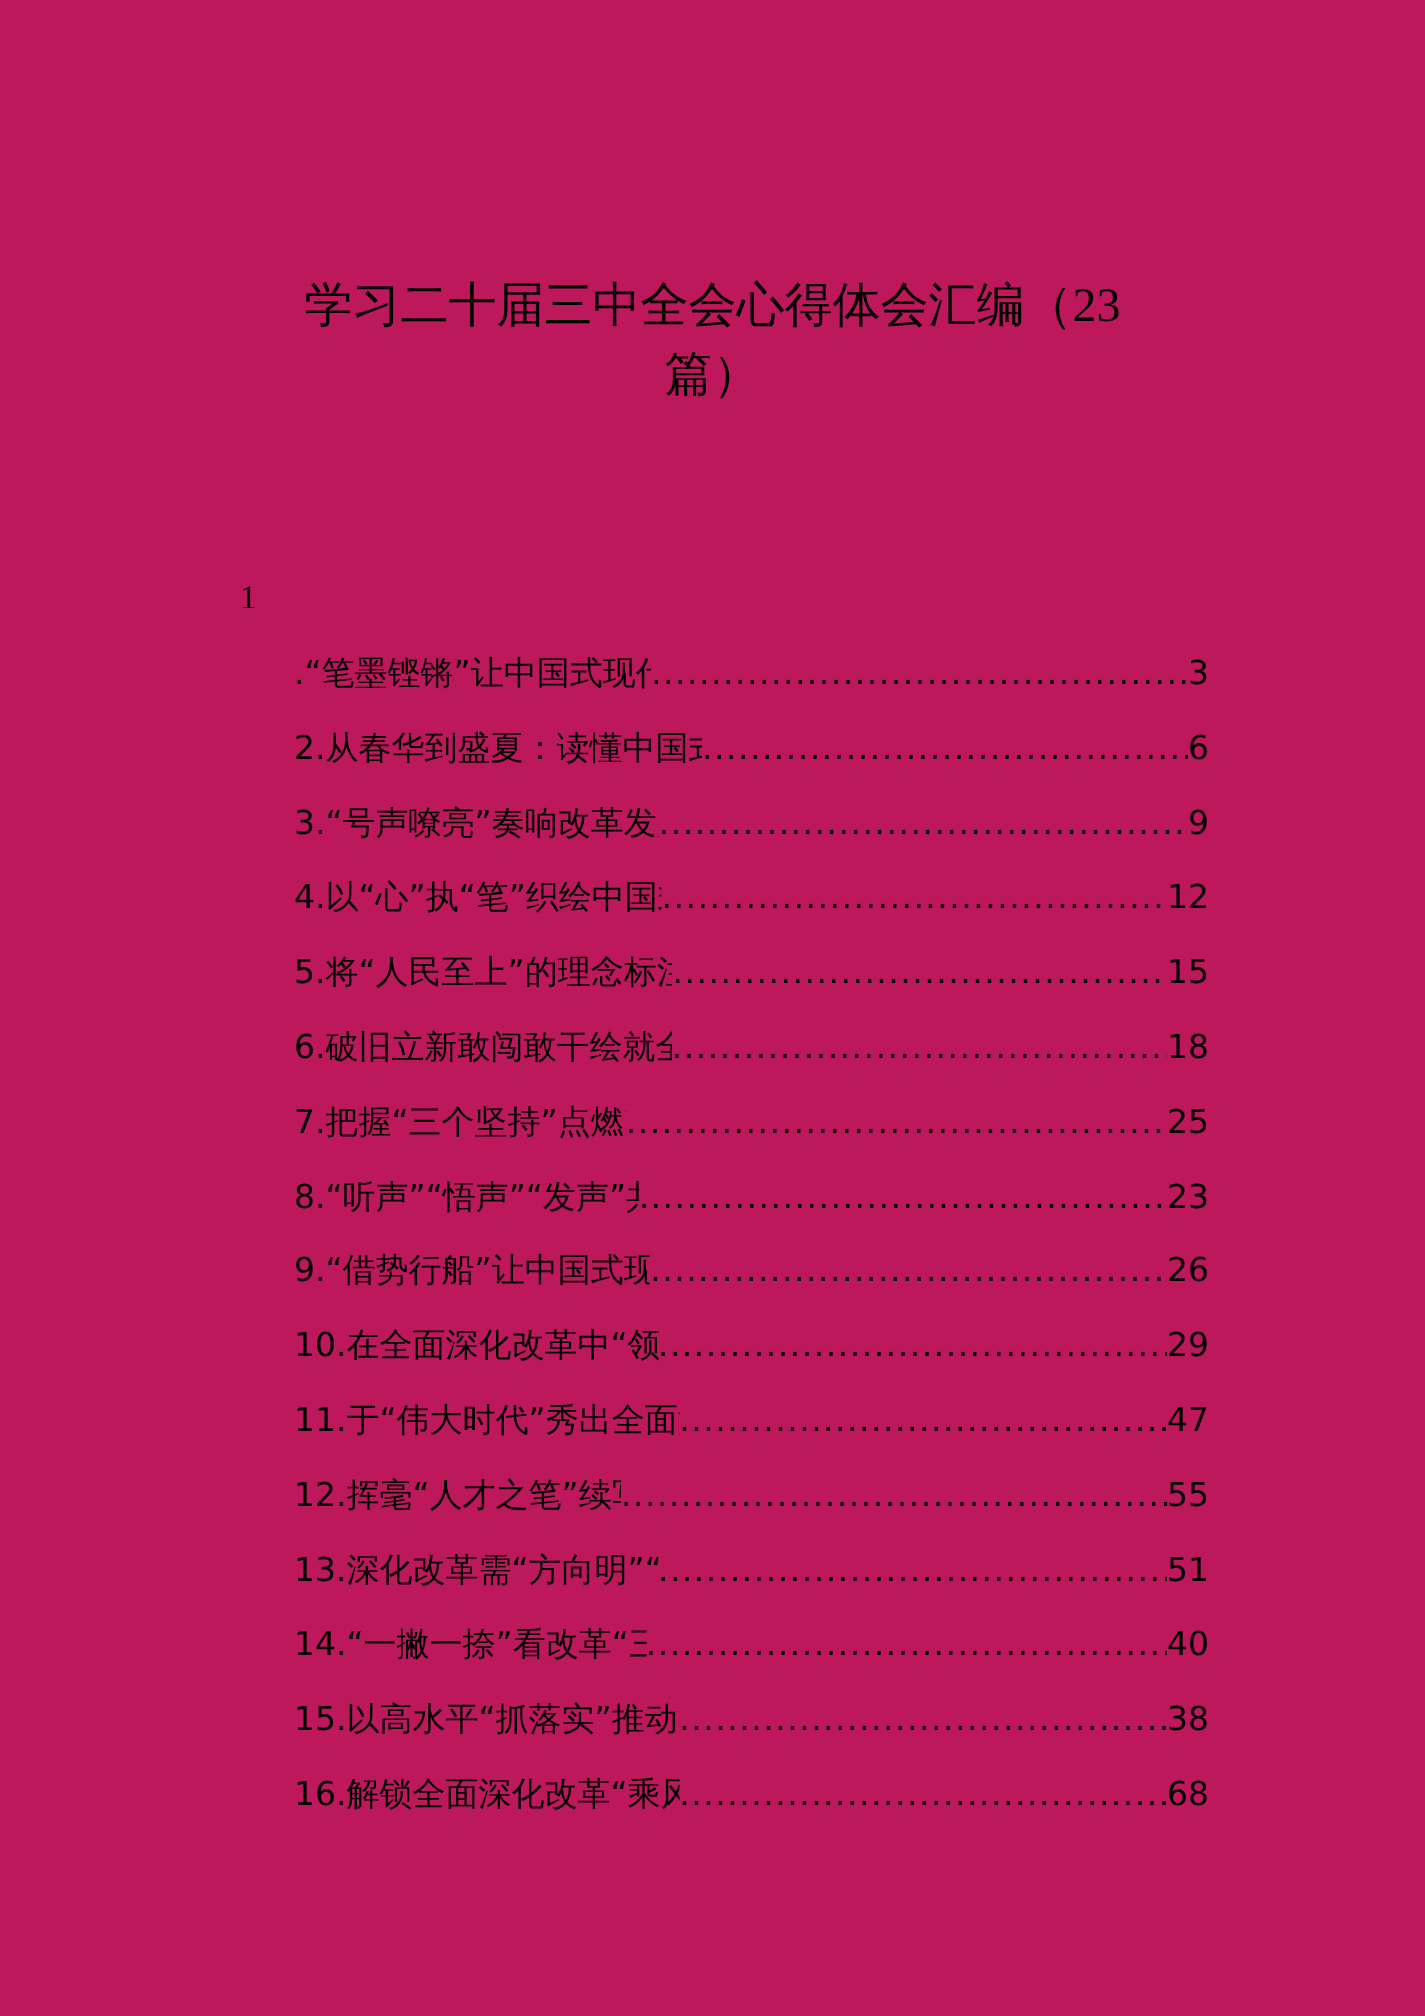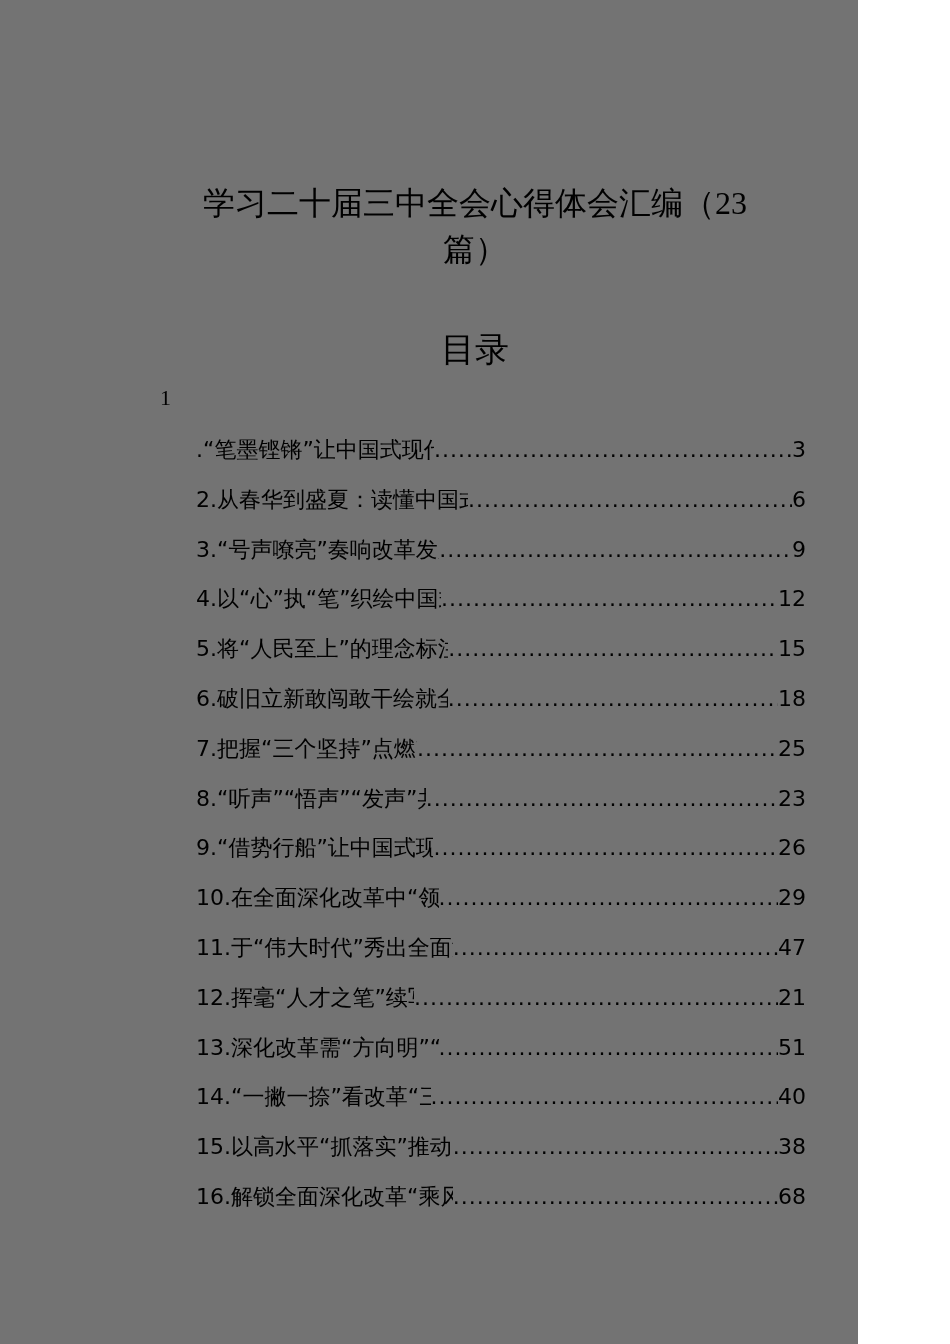--- a/index.html
+++ b/index.html
@@ -1,17 +1,17 @@
 <!DOCTYPE html>
 <html><head>
   <meta charset="utf-8">
   <style>
     html, body { margin: 0; padding: 0; background: #ffffff; }
     body { width: 950px; height: 1344px; position: relative; overflow: hidden; color: #000; }
-    .page { position: absolute; left: 0; top: 0; width: 858px; height: 1344px; background: #737373; }
+    .page { position: absolute; left: 0; top: 0; width: 950px; height: 1344px; background: #be185d; }
     .title {
       position: absolute; left: 150px; width: 650px; top: 180px;
       text-align: center;
       font-family: "DejaVu Sans", sans-serif;
       font-size: 32px; line-height: 46px; letter-spacing: 0px;
     }
     .title .num { font-family: "Liberation Serif", serif; font-size: 32px; }
     .toc-heading {
       position: absolute; left: 0; width: 950px; top: 326px;
       text-align: center;
@@ -37,21 +37,20 @@
   </style>
 </head>
 <body>
 
 <div class="page">
   <div class="title">
     <span>学习二十届三中全会心得体会汇编（</span><span class="num">23</span><br>
     <span>篇）</span>
   </div>
 
-  <div class="toc-heading">目录</div>
 
   <div class="stray-num">1</div>
 
   <ul class="toc" id="toc">
       <li class="toc-item">
         <span class="label">.“笔墨铿锵”让中国式现代化“力透纸背”</span>
         <span class="dots"></span>
         <span class="page-num">3</span>
       </li>
       <li class="toc-item">
@@ -100,21 +99,21 @@
         <span class="page-num">29</span>
       </li>
       <li class="toc-item">
         <span class="label">11.于“伟大时代”秀出全面深化改革“中国范儿”</span>
         <span class="dots"></span>
         <span class="page-num">47</span>
       </li>
       <li class="toc-item">
         <span class="label">12.挥毫“人才之笔”续写“改革新篇”</span>
         <span class="dots"></span>
-        <span class="page-num">21</span>
+        <span class="page-num">55</span>
       </li>
       <li class="toc-item">
         <span class="label">13.深化改革需“方向明”“担当显”“初心固”</span>
         <span class="dots"></span>
         <span class="page-num">51</span>
       </li>
       <li class="toc-item">
         <span class="label">14.“一撇一捺”看改革“三问于民”惠民生</span>
         <span class="dots"></span>
         <span class="page-num">40</span>

